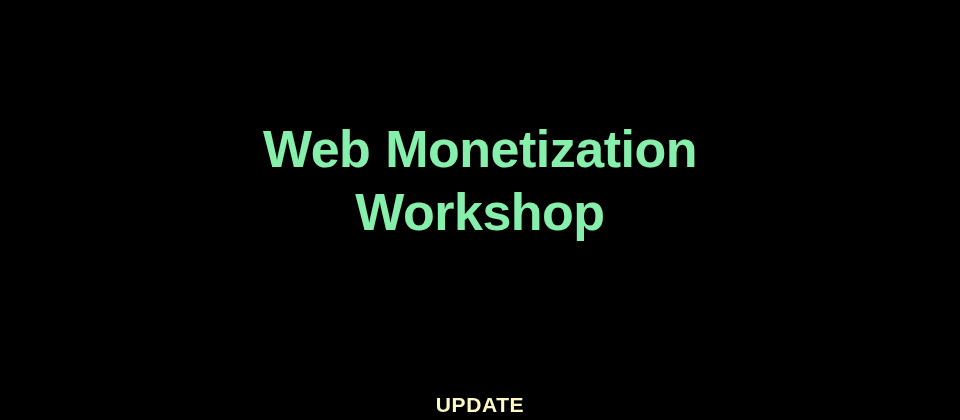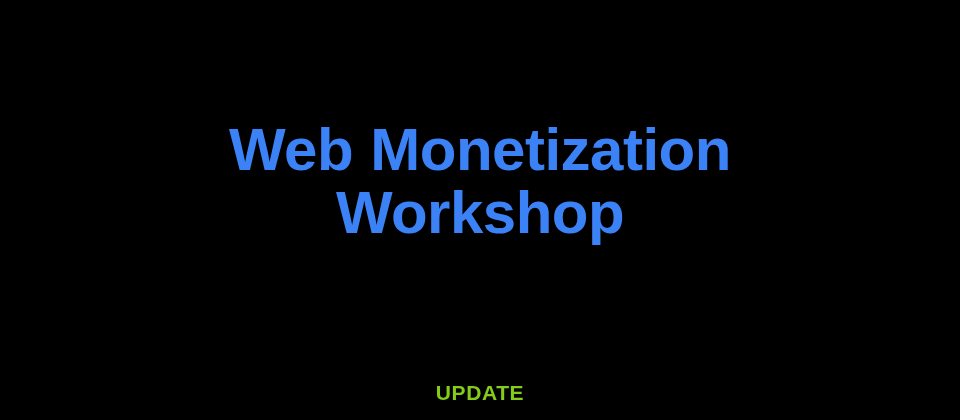--- a/index.html
+++ b/index.html
@@ -33,42 +33,42 @@
     right: 0;
     top: 118px;
     display: flex;
     justify-content: center;
   }
 
   .slide-title {
     margin: 0;
     width: 520px;
     text-align: center;
-    color: #3b82f6;
+    color: #86efac;
     font-family: "Liberation Sans", sans-serif;
-    font-size: 60px;
+    font-size: 52px;
     font-weight: 700;
     line-height: 63px;
     letter-spacing: -0.5px;
     word-spacing: 1px;
     -webkit-font-smoothing: antialiased;
   }
 
   .footer-block {
     position: absolute;
     left: 0;
     right: 0;
     top: 382px;
     display: flex;
     justify-content: center;
   }
 
   .footer-label {
-    margin: 0;
-    color: #84cc16;
+    margin: 12px;
+    color: #fef9c3;
     font-family: "Liberation Sans", sans-serif;
     font-size: 21px;
     font-weight: 700;
     line-height: 21px;
     letter-spacing: 0.6px;
     text-transform: uppercase;
     text-align: right;
     -webkit-font-smoothing: antialiased;
   }
 </style>

